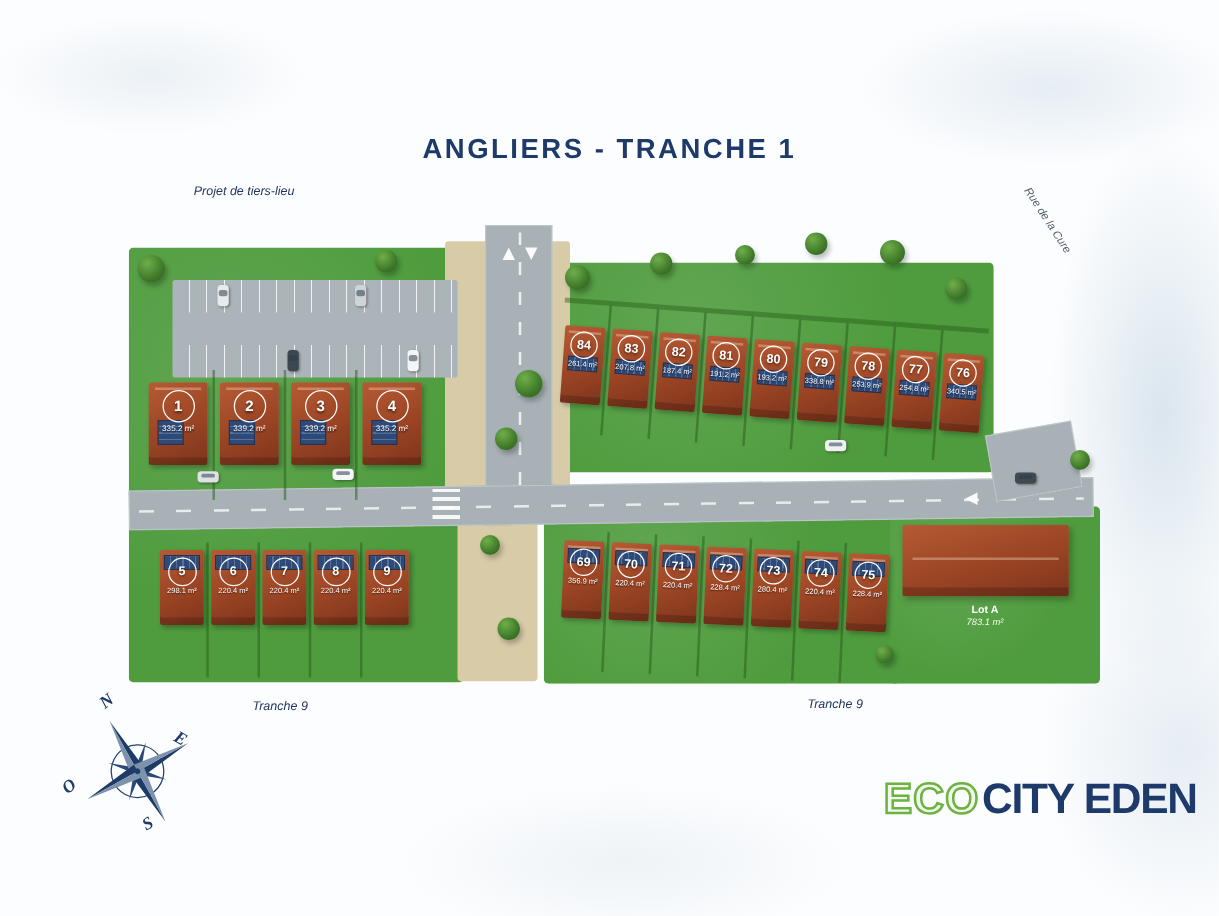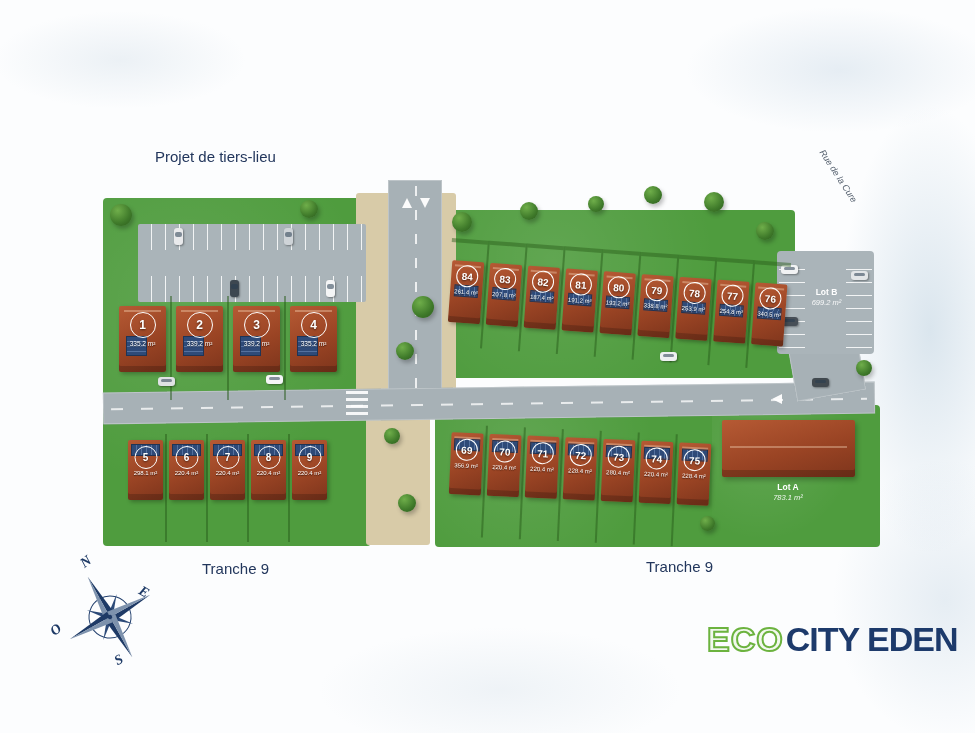--- a/index.html
+++ b/index.html
@@ -12,21 +12,21 @@
       radial-gradient(ellipse 260px 90px at 500px 690px, rgba(160,185,205,.15), transparent 70%),
       radial-gradient(ellipse 160px 200px at 945px 600px, rgba(150,180,205,.22), transparent 70%),
       #fcfdfe;}
   .abs{position:absolute;}
   
   #title-main{top:70px;left:0;width:100%;text-align:center;font-size:28px;font-weight:bold;
     letter-spacing:3px;color:#5f9e4e;}
   #title-sub{top:106px;left:0;width:100%;text-align:center;font-size:22px;font-weight:bold;
     letter-spacing:2px;color:#1d3a6b;text-transform:uppercase;}
   
-  .map-label{color:#22365c;font-size:15px;}
+  .map-label{color:#22365c;font-style:italic;font-size:10px;}
   #lbl-tiers{top:148px;left:155px;}
   #lbl-tranche3{top:560px;left:202px;}
   #lbl-tranche2{top:558px;left:646px;}
   #lbl-rue{top:148px;left:826px;font-size:9px;font-style:italic;color:#55606e;
     transform:rotate(57deg);transform-origin:left top;white-space:nowrap;}
   
   .green{background:
      radial-gradient(circle at 30% 30%, rgba(255,255,255,.10), transparent 60%),
      #4f9c3e;border-radius:4px;}
   .sand{background:#d8cba8;border-radius:3px;}
@@ -144,20 +144,21 @@
   
   #brand{left:707px;top:620px;font-size:34px;font-weight:bold;letter-spacing:0px;white-space:nowrap;}
   #brand .eco{color:#f2f8ee;-webkit-text-stroke:2px #6cb33f;letter-spacing:1px;}
   #brand .city{color:#1d3a6b;margin-left:2px;letter-spacing:-1px;}
 </style>
 </head>
 <body>
 
 <div id="stage">
 
+  <div class="abs" id="title-sub">Angliers - Tranche 1</div>
 
   <div class="abs green" id="green-left"></div>
   <div class="abs green" id="green-topright"></div>
   <div class="abs green" id="green-botmid"></div>
   <div class="abs green" id="green-right"></div>
   <div class="abs sand" id="sand-top"></div>
   <div class="abs sand" id="sand-bottom"></div>
 
   <div class="abs road" id="road-v"></div>
   <div class="abs road" id="road-h"></div>
@@ -167,31 +168,20 @@
   <div class="arrow-down" style="left:420px;top:198px;"></div>
   <div class="arrow-left" style="left:772px;top:394px;"></div>
 
   <div class="abs" id="parking-tl">
     <div class="stalls top"></div>
     <div class="stalls bot"></div>
     <div class="car" style="left:36px;top:4px;width:9px;height:17px;background:#e9eaec;"></div>
     <div class="car" style="left:92px;top:56px;width:9px;height:17px;background:#3d4750;"></div>
     <div class="car" style="left:146px;top:4px;width:9px;height:17px;background:#cfd4d8;"></div>
     <div class="car" style="left:188px;top:56px;width:9px;height:17px;background:#f4f5f6;"></div>
-  </div>
-  <div class="abs" id="lotb-parking">
-    <div class="stallcol left"></div>
-    <div class="stallcol right"></div>
-    <div class="car" style="left:4px;top:14px;width:17px;height:9px;background:#f2f3f4;"></div>
-    <div class="car" style="left:74px;top:20px;width:17px;height:9px;background:#e2e5e7;"></div>
-    <div class="car" style="left:4px;top:66px;width:17px;height:9px;background:#474f57;"></div>
-    <div class="abs lot-big-label" id="lotb-label">
-      <span class="nm">Lot B</span>
-      <span class="ar">699.2 m²</span>
-    </div>
   </div>
 
   <div class="abs" id="lota-building"></div>
   <div class="abs lot-big-label" id="lota-label">
     <span class="nm">Lot A</span>
     <span class="ar">783.1 m²</span>
   </div>
 
   <div class="abs lot-row" id="row-left">
 

